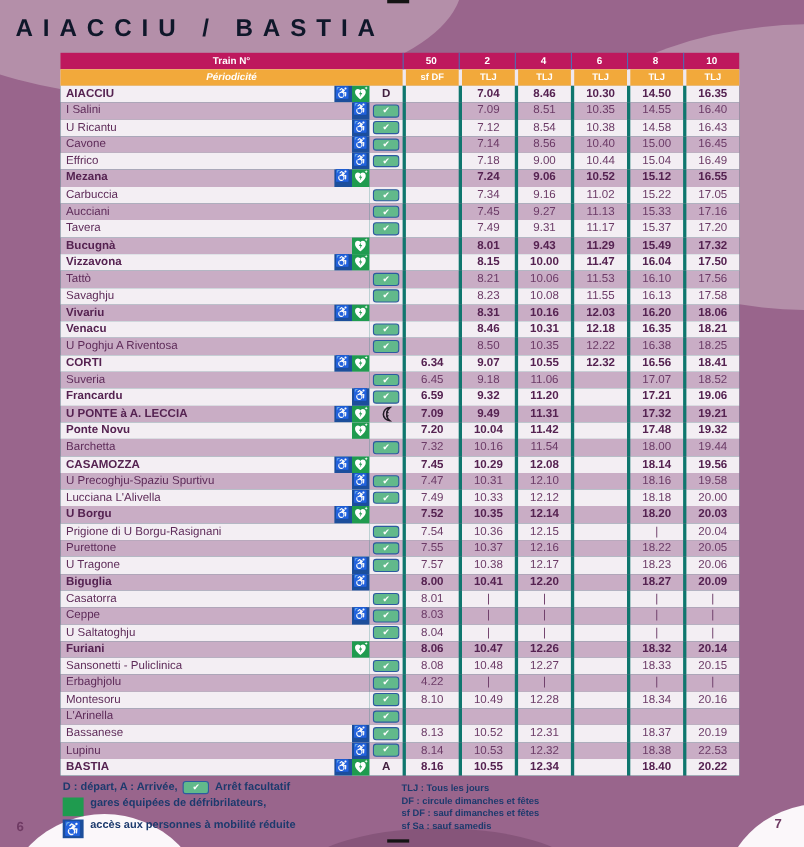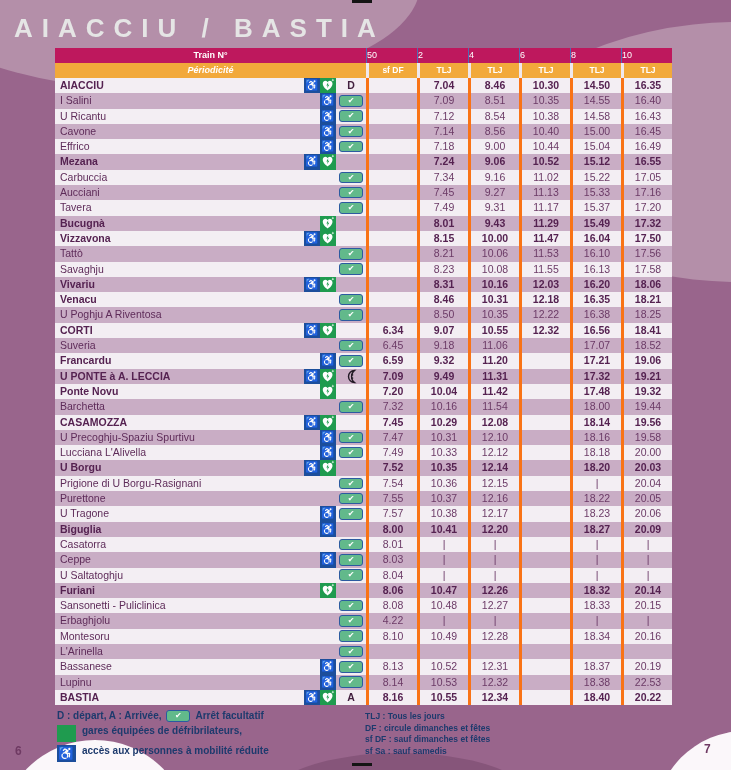--- a/index.html
+++ b/index.html
@@ -19,33 +19,33 @@
   .page-circle{position:absolute;border-radius:50%;background:#fbf7fa;z-index:1;}
   #circL{left:0px;top:740px;width:190px;height:190px;}
   #circR{left:655px;top:731px;width:180px;height:180px;}
   .pagenum{position:absolute;z-index:3;font-size:12px;font-weight:bold;color:#6f3a63;}
   #pgL{left:15px;top:744px;}
   #pgR{left:704px;top:742px;}
 
   
   #title{
     position:absolute;left:14px;top:13px;z-index:2;
-    color:#e5e5e5;font-size:26px;font-weight:bold;letter-spacing:9px;white-space:nowrap;
+    color:#0f172a;font-size:22px;font-weight:bold;letter-spacing:9px;white-space:nowrap;
   }
 
   
   #table{position:absolute;left:55px;top:48px;width:617px;z-index:2;}
   .hrow1{display:flex;height:15px;background:#be185d;color:#ffffff;align-items:stretch;}
   .hrow1 .hleft{width:311px;text-align:center;font-size:9px;font-weight:bold;line-height:15px;}
-  .hrow1 .hcol{width:51px;box-sizing:border-box;border-left:1px solid #4d6cb4;text-align:left;font-size:9px;font-weight:normal;line-height:15px;}
+  .hrow1 .hcol{width:51px;box-sizing:border-box;border-left:1px solid #4d6cb4;text-align:center;font-size:9px;font-weight:bold;line-height:15px;}
   .hrow2{display:flex;height:15px;background:#efe8ee;}
   .hrow2 .hleft{width:311px;background:#f2a93b;color:#fff;font-style:italic;font-weight:bold;font-size:9px;text-align:center;line-height:15px;}
   .hrow2 .hcol{width:48px;margin-left:3px;background:#f2a93b;color:#fff;font-weight:bold;font-size:8.5px;text-align:center;line-height:15px;}
 
-  .row{display:flex;height:15.3px;background:#f97316;}
+  .row{display:flex;height:15.3px;background:#0f766e;}
   .row .left{width:281px;display:flex;justify-content:space-between;}
   .row .name{flex:1;padding-left:5px;font-size:10.5px;line-height:15.5px;color:#5e2b59;white-space:nowrap;overflow:hidden;}
   .row .icons{display:flex;flex:none;}
   .row .marker{width:30px;flex:none;text-align:center;}
   .row .t{width:48px;margin-left:3px;flex:none;text-align:center;font-size:10.5px;line-height:15.5px;color:#6b3a66;}
   .row.light .left,.row.light .marker,.row.light .t{background:#f3eef3;}
   .row.dark  .left,.row.dark  .marker,.row.dark  .t{background:#c9adc5;}
   .row.bold .name,.row.bold .t{font-weight:bold;color:#552251;}
   .row .marker .letter{font-weight:bold;color:#42203f;font-size:10.5px;line-height:15.3px;display:block;}
 

